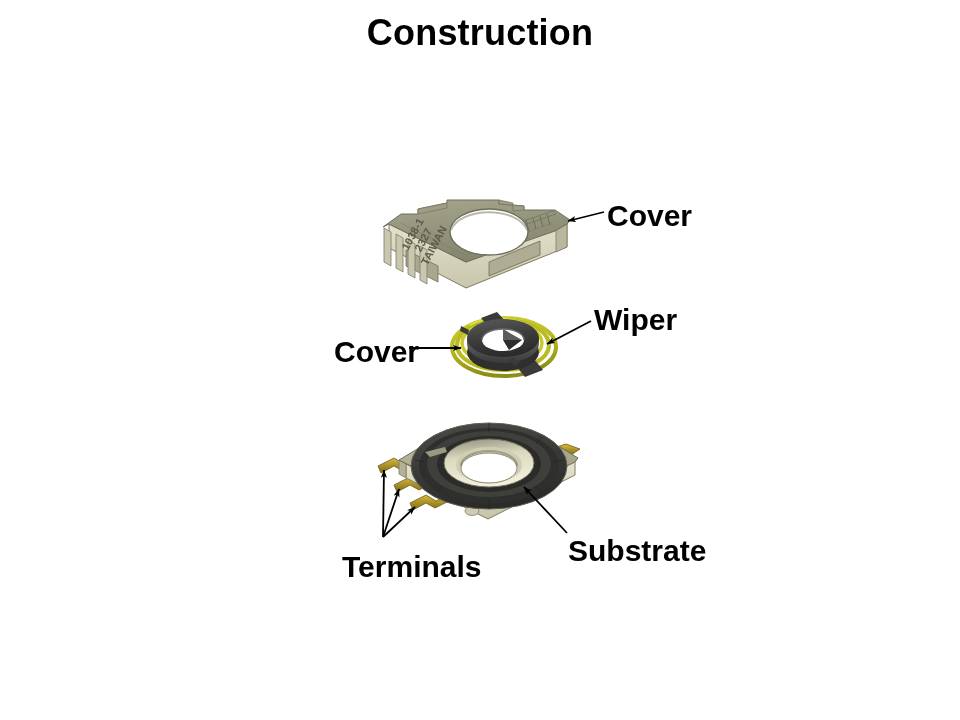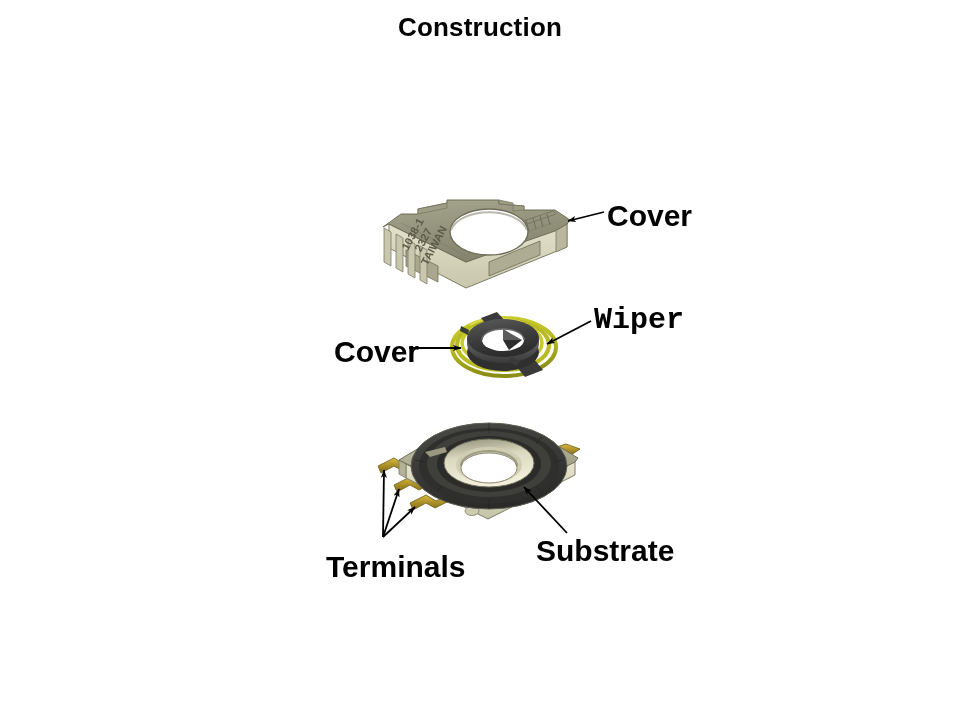--- a/index.html
+++ b/index.html
@@ -19,21 +19,21 @@
     inset: 0;
     background: #ffffff;
   }
   #slide-title {
     position: absolute;
     left: 0;
     top: 12px;
     width: 960px;
     text-align: center;
     font-family: "Liberation Sans", sans-serif;
-    font-size: 26px;
+    font-size: 36px;
     font-weight: bold;
     color: #000000;
     letter-spacing: 0.2px;
   }
   #figure {
     position: absolute;
     left: 0;
     top: 0;
     width: 960px;
     height: 720px;
@@ -41,24 +41,24 @@
   .callout {
     position: absolute;
     font-family: "Liberation Sans", sans-serif;
     font-weight: bold;
     color: #000000;
     font-size: 30px;
     white-space: nowrap;
     line-height: 1;
   }
   #label-cover    { left: 607px; top: 201px; }
-  #label-wiper    { left: 594px; top: 305px; font-family: Liberation Mono, monospace; }
+  #label-wiper    { left: 594px; top: 305px; }
   #label-rotor    { left: 334px; top: 337px; }
-  #label-substrate{ left: 536px; top: 536px; }
-  #label-terminals{ left: 326px; top: 552px; }
+  #label-substrate{ left: 568px; top: 536px; }
+  #label-terminals{ left: 342px; top: 552px; }
   svg text { font-family: "Liberation Sans", sans-serif; }
 </style>
 </head>
 <body>
 
 <div id="slide">
 
   <div id="slide-title">Construction</div>
 
   <svg id="figure" viewBox="0 0 960 720" width="960" height="720" xmlns="http://www.w3.org/2000/svg">

